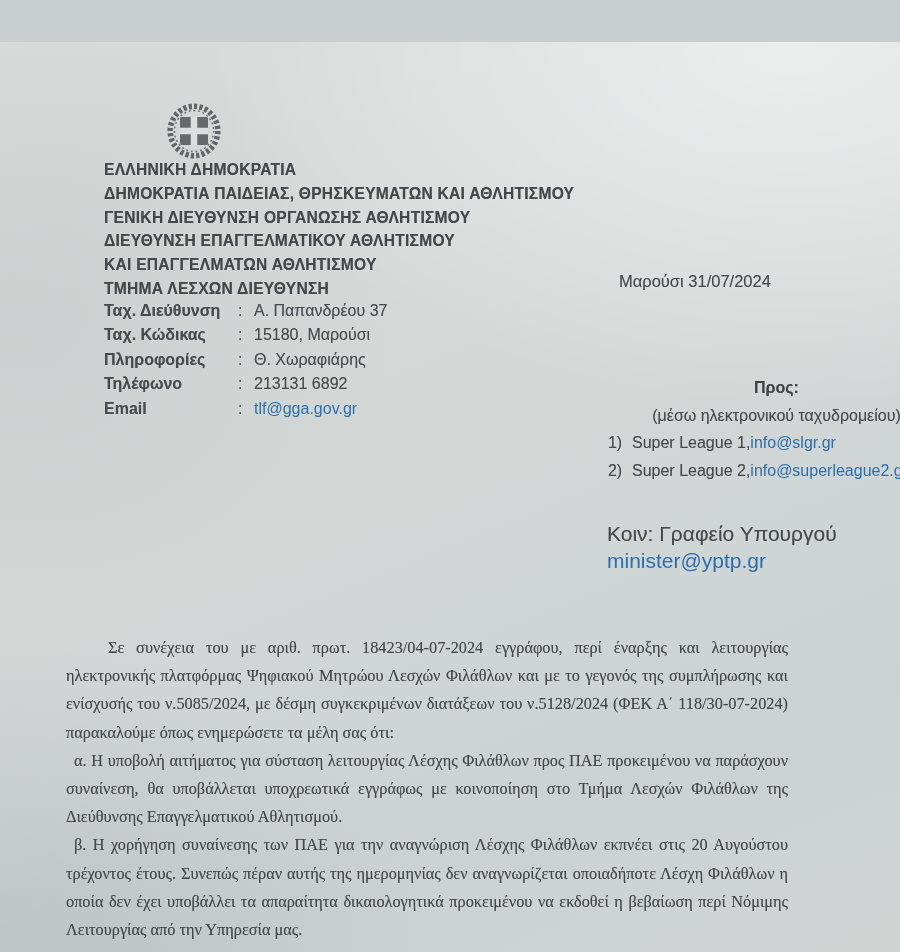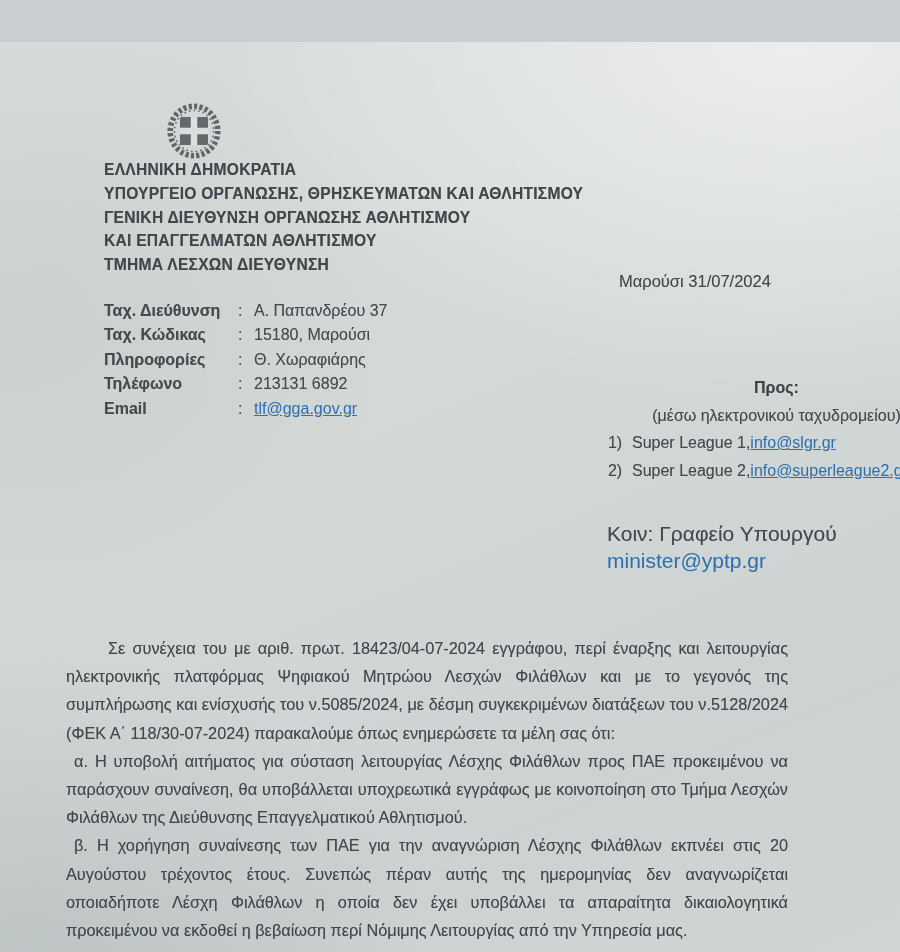--- a/index.html
+++ b/index.html
@@ -30,21 +30,21 @@
   .contact{
     position:absolute;left:104px;top:257px;
     font-size:16px;color:#464a4f;line-height:24.4px;white-space:nowrap;
     text-shadow:0 0 .5px rgba(70,74,79,.4);
   }
   .contact-row{display:flex;}
   .contact-row .c-label{width:134px;font-weight:600;}
   .contact-row .c-sep{width:16px;text-align:left;}
   .contact-row .c-value{font-weight:500;}
   
-  a.doc-link{color:#2c6fad;text-decoration:underline;cursor:pointer;text-shadow:none;}
+  a.doc-link{color:#2c6fad;cursor:pointer;text-shadow:none;}
   a.doc-link.no-underline{text-decoration:none;}
   
   .date-line{
     position:absolute;left:619px;top:230px;
     font-size:16.5px;color:#45494e;font-weight:500;
     text-shadow:0 0 .5px rgba(70,74,79,.4);white-space:nowrap;
   }
   
   .recipients{
     position:absolute;left:598px;top:332px;width:318px;
@@ -59,43 +59,44 @@
   
   .cc-block{
     position:absolute;left:607px;top:479px;
     font-size:21px;color:#45494e;line-height:26.6px;white-space:nowrap;
     text-shadow:0 0 .5px rgba(70,74,79,.4);
   }
   
   .body-text{
     position:absolute;left:66px;top:592px;width:722px;
     font-size:16.3px;color:#43474c;line-height:28.2px;
-    text-align:justify;text-shadow:0 0 .5px rgba(67,71,76,.45);
+    text-align:justify;text-shadow:0 0 .5px rgba(67,71,76,.45);font-family:Liberation Serif, serif;
   }
   .body-text p{margin:0;}
   .body-text p.p-first{text-indent:42px;}
   .body-text p.p-item{text-indent:8px;}
 </style>
 </head>
 <body>
 
 <div class="page">
 
   <svg class="emblem" viewBox="0 0 60 62" aria-hidden="true">
     <ellipse cx="30" cy="31" rx="25.5" ry="26.5" fill="none" stroke="#53575b" stroke-width="6" stroke-dasharray="3.4 2.4"></ellipse>
     <ellipse cx="30" cy="31" rx="21" ry="22" fill="none" stroke="#5c6064" stroke-width="1.6" stroke-dasharray="2 3"></ellipse>
     <rect x="15" y="16" width="30" height="30" rx="1.5" fill="#565a5e"></rect>
     <rect x="26.5" y="16" width="7" height="30" fill="#dde1e0"></rect>
     <rect x="15" y="27.5" width="30" height="7" fill="#dde1e0"></rect>
   </svg>
 
   <div class="gov-header">
     <div>ΕΛΛΗΝΙΚΗ  ΔΗΜΟΚΡΑΤΙΑ</div>
-    <div>ΥΠΟΥΡΓΕΙΟ ΟΡΓΑΝΩΣΗΣ, ΘΡΗΣΚΕΥΜΑΤΩΝ ΚΑΙ ΑΘΛΗΤΙΣΜΟΥ</div>
+    <div>ΔΗΜΟΚΡΑΤΙΑ ΠΑΙΔΕΙΑΣ, ΘΡΗΣΚΕΥΜΑΤΩΝ ΚΑΙ ΑΘΛΗΤΙΣΜΟΥ</div>
     <div>ΓΕΝΙΚΗ ΔΙΕΥΘΥΝΣΗ ΟΡΓΑΝΩΣΗΣ  ΑΘΛΗΤΙΣΜΟΥ</div>
+    <div>ΔΙΕΥΘΥΝΣΗ ΕΠΑΓΓΕΛΜΑΤΙΚΟΥ ΑΘΛΗΤΙΣΜΟΥ</div>
     <div>ΚΑΙ ΕΠΑΓΓΕΛΜΑΤΩΝ ΑΘΛΗΤΙΣΜΟΥ</div>
     <div>ΤΜΗΜΑ ΛΕΣΧΩΝ ΔΙΕΥΘΥΝΣΗ</div>
   </div>
 
   <div class="contact">
     <div class="contact-row">
       <span class="c-label">Ταχ. Διεύθυνση</span>
       <span class="c-sep">:</span>
       <span class="c-value">Α. Παπανδρέου 37</span>
     </div>

